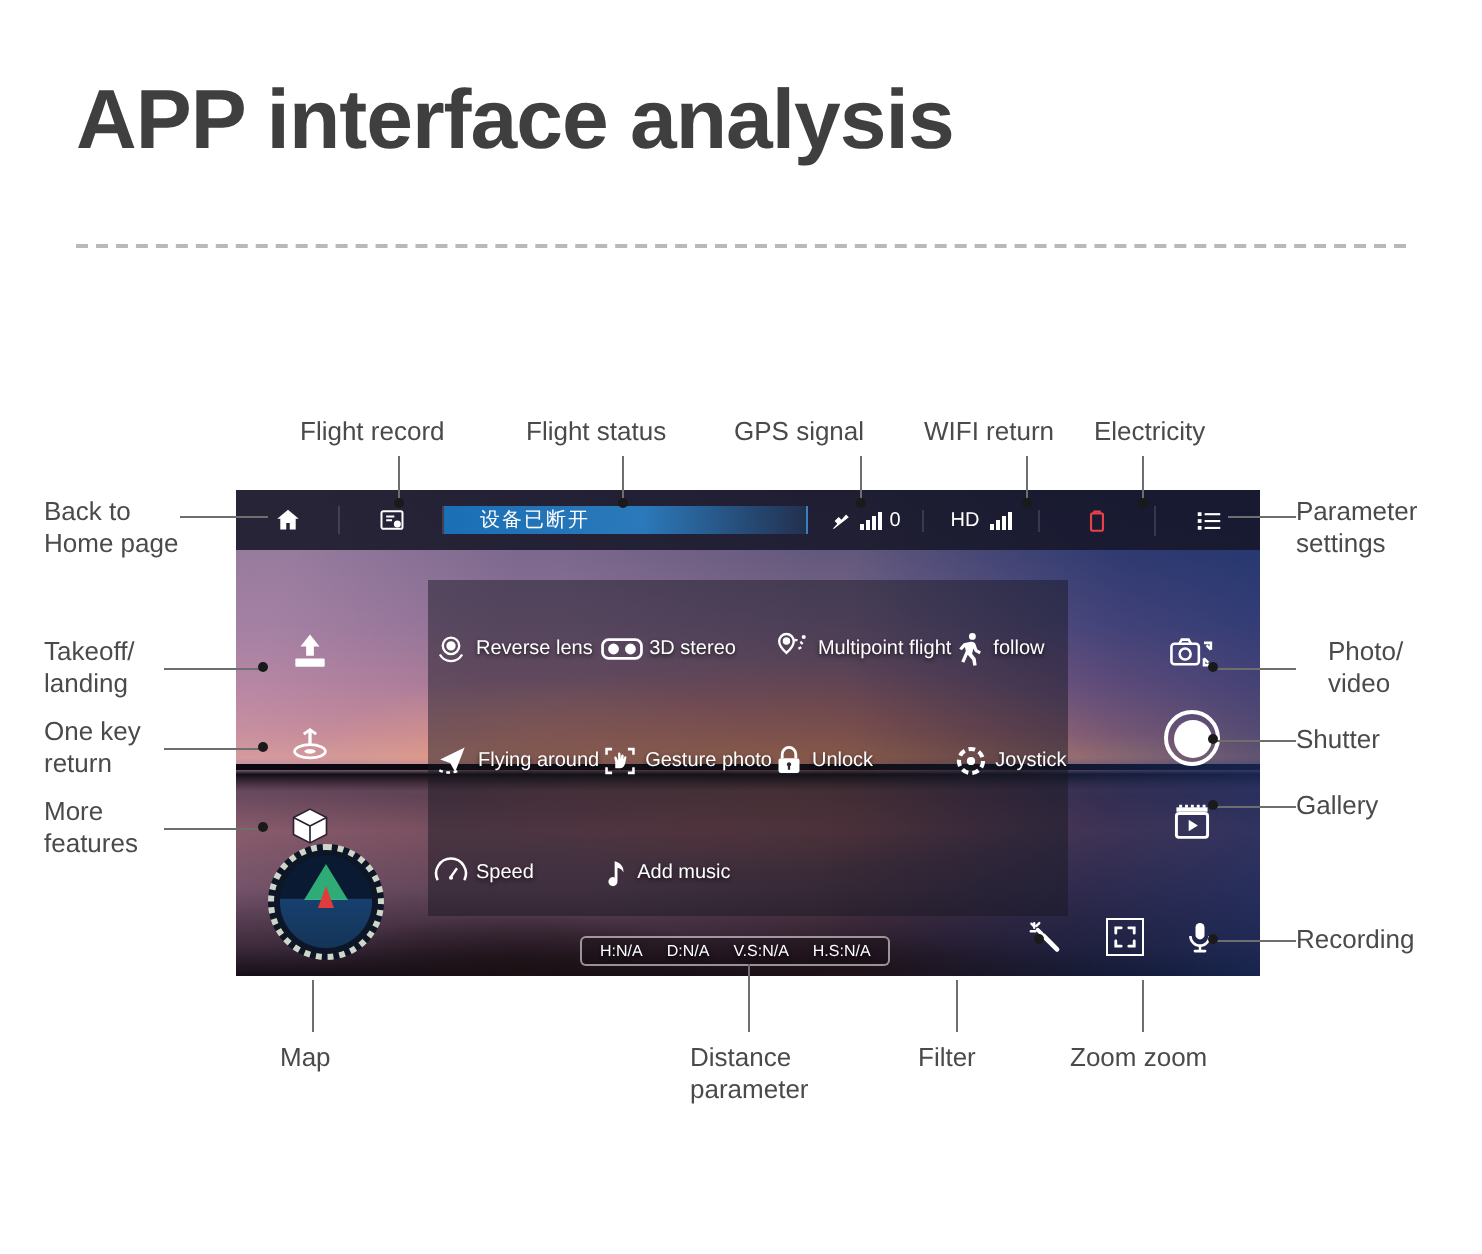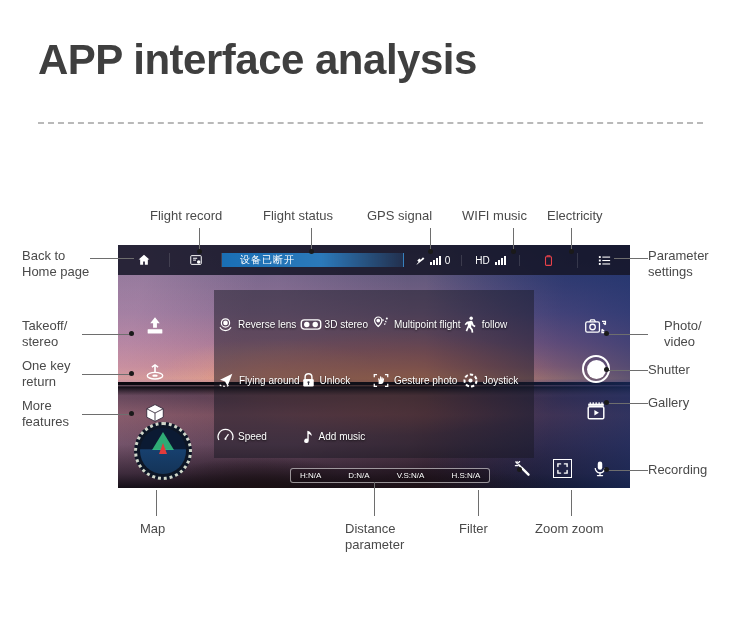--- a/index.html
+++ b/index.html
@@ -186,21 +186,21 @@
     width: 0; height: 0;
     border-left: 4px solid transparent;
     border-right: 4px solid transparent;
     border-bottom: 11px solid #e23b3b;
   }
 
   
   #distance-bar {
     position: absolute;
     left: 172px; bottom: 5px;
-    display: flex; align-items: flex-end; gap: 27px;
+    display: flex; align-items: flex-end; gap: 12px;
     padding: 2px 9px;
     border: 1px solid rgba(255,255,255,0.55);
     border-radius: 3px;
     background: rgba(20,12,18,0.34);
   }
   #distance-bar span { font-size: 8px; color: #fff; white-space: nowrap; text-shadow: 0 1px 2px rgba(0,0,0,0.8); }
 
   
   .tool { position: absolute; bottom: 8px; display: flex; align-items: center; justify-content: center; width: 24px; height: 24px; }
   #tool-filter { right: 96px; }
@@ -423,38 +423,38 @@
         <svg width="20" height="19" viewBox="0 0 24 24" fill="none" stroke="#ffffff" stroke-width="1.5">
           <path d="M20 3.5 4.5 11l6.3 2.2L14 19z" fill="#ffffff" stroke="none"></path>
           <path d="M4 17.8c3.4 2 9 2 12.4 0" stroke-dasharray="2.4 2.2"></path>
         </svg>
       </span>
       <span class="f-label">Flying around</span>
     </div>
 
     <div class="feature">
       <span class="f-icon">
+        <svg width="20" height="19" viewBox="0 0 24 24" fill="none" stroke="#ffffff" stroke-width="1.6">
+          <path d="M3.5 8V4.5H7M17 4.5h3.5V8M20.5 16v3.5H17M7 19.5H3.5V16"></path>
+          <path d="M9 16.5v-4l-.6-2.4c-.2-.9 1-1.3 1.4-.5l1 2.2V7.4c0-1 1.4-1 1.5 0l.2 3.4.3-2.2c.2-.9 1.5-.8 1.5.1l-.1 2.3.5-1.5c.3-.8 1.5-.5 1.3.4l-.7 3.4c-.3 1.6-1.3 3.2-3.1 3.2z" fill="#ffffff" stroke="none"></path>
+        </svg>
+      </span>
+      <span class="f-label">Gesture photo</span>
+    </div>
+
+    <div class="feature">
+      <span class="f-icon">
         <svg width="17" height="19" viewBox="0 0 24 24" fill="none" stroke="#ffffff" stroke-width="2">
           <path d="M7.2 10V7.2a4.8 4.8 0 0 1 9.6 0V10"></path>
           <rect x="4.6" y="10" width="14.8" height="10.4" rx="1.8" fill="#ffffff" stroke="none"></rect>
           <circle cx="12" cy="14.4" r="1.5" fill="#2b2b38" stroke="none"></circle>
           <rect x="11.2" y="15" width="1.6" height="3.2" fill="#2b2b38" stroke="none"></rect>
         </svg>
       </span>
       <span class="f-label">Unlock</span>
-    </div>
-
-    <div class="feature">
-      <span class="f-icon">
-        <svg width="20" height="19" viewBox="0 0 24 24" fill="none" stroke="#ffffff" stroke-width="1.6">
-          <path d="M3.5 8V4.5H7M17 4.5h3.5V8M20.5 16v3.5H17M7 19.5H3.5V16"></path>
-          <path d="M9 16.5v-4l-.6-2.4c-.2-.9 1-1.3 1.4-.5l1 2.2V7.4c0-1 1.4-1 1.5 0l.2 3.4.3-2.2c.2-.9 1.5-.8 1.5.1l-.1 2.3.5-1.5c.3-.8 1.5-.5 1.3.4l-.7 3.4c-.3 1.6-1.3 3.2-3.1 3.2z" fill="#ffffff" stroke="none"></path>
-        </svg>
-      </span>
-      <span class="f-label">Gesture photo</span>
     </div>
 
     <div class="feature">
       <span class="f-icon">
         <svg width="19" height="19" viewBox="0 0 24 24" fill="none" stroke="#ffffff" stroke-width="2.6">
           <circle cx="12" cy="12" r="7.6" stroke-dasharray="4.2 2.6"></circle>
           <circle cx="12" cy="12" r="2.6" fill="#ffffff" stroke="none"></circle>
         </svg>
       </span>
       <span class="f-label">Joystick</span>
@@ -531,34 +531,34 @@
 <div class="dot" style="left:197px; top:249px;"></div>
 
 <div class="ann-label" style="left:263px; top:208px;">Flight status</div>
 <div class="leader v" style="left:311px; top:228px; height:24px;"></div>
 <div class="dot" style="left:309px; top:249px;"></div>
 
 <div class="ann-label" style="left:367px; top:208px;">GPS signal</div>
 <div class="leader v" style="left:430px; top:228px; height:24px;"></div>
 <div class="dot" style="left:428px; top:249px;"></div>
 
-<div class="ann-label" style="left:462px; top:208px;">WIFI music</div>
+<div class="ann-label" style="left:462px; top:208px;">WIFI return</div>
 <div class="leader v" style="left:513px; top:228px; height:24px;"></div>
 <div class="dot" style="left:511px; top:249px;"></div>
 
 <div class="ann-label" style="left:547px; top:208px;">Electricity</div>
 <div class="leader v" style="left:571px; top:228px; height:24px;"></div>
 <div class="dot" style="left:569px; top:249px;"></div>
 
 <div class="ann-label" style="left:22px; top:248px;">Back to
 Home page</div>
 <div class="leader h" style="left:90px; top:258px; width:44px;"></div>
 
 <div class="ann-label" style="left:22px; top:318px;">Takeoff/
-stereo</div>
+landing</div>
 <div class="leader h" style="left:82px; top:334px; width:50px;"></div>
 <div class="dot" style="left:129px; top:331px;"></div>
 
 <div class="ann-label" style="left:22px; top:358px;">One key
 return</div>
 <div class="leader h" style="left:82px; top:374px; width:50px;"></div>
 <div class="dot" style="left:129px; top:371px;"></div>
 
 <div class="ann-label" style="left:22px; top:398px;">More
 features</div>

